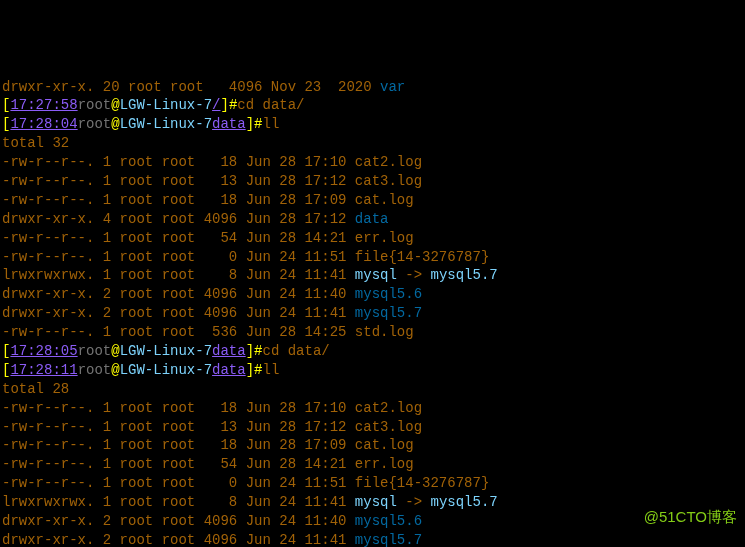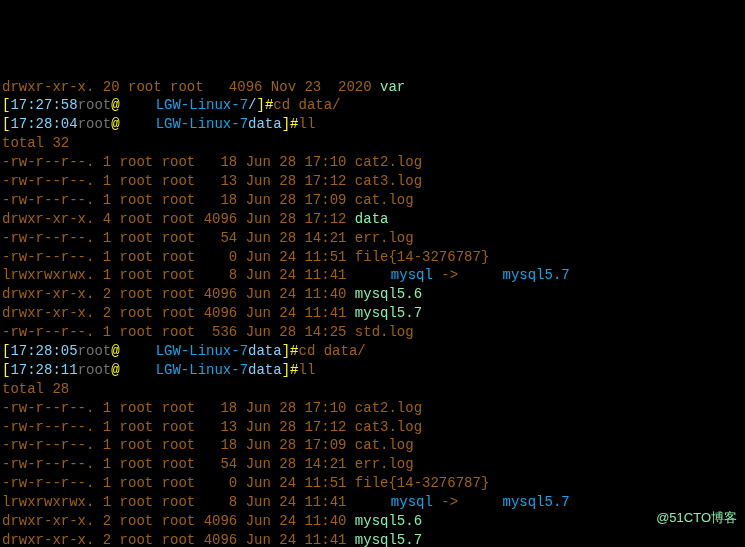--- a/index.html
+++ b/index.html
@@ -11,30 +11,30 @@
       line-height: 1.35;
       padding: 2px;
       width: 745px;
       height: 547px;
       overflow: hidden;
       white-space: pre;
     }
     .line { white-space: pre; }
     .yellow { color: #ffff00; }
     .red { color: #737373; }
-    .green { color: #7dd3fc; }
-    .cyan { color: #0ea5e9; padding-left: 36px; }
-    .blue { color: #86efac; }
+    .green { color: #8b5cf6; text-decoration: underline; }
+    .cyan { color: #7dd3fc; }
+    .blue { color: #0369a1; }
     .white { color: #a16207; }
     .watermark {
       position: absolute;
       right: 8px;
       bottom: 20px;
-      color: #86efac;
-      font-size: 13px;
+      color: #84cc16;
+      font-size: 15px;
       font-family: sans-serif;
     }
     #terminal { position: relative; }
   </style>
 </head>
 <body>
 
 
 
 <div id="terminal"><div class="line"><span class="white">drwxr-xr-x. 20 root root   4096 Nov 23  2020 </span><span class="blue">var</span></div><div class="line"><span class="yellow">[</span><span class="green">17:27:58</span><span class="red">root</span><span class="yellow">@</span><span class="cyan">LGW-Linux-7</span><span class="green">/</span><span class="yellow">]</span><span class="yellow">#</span><span class="white">cd data/</span></div><div class="line"><span class="yellow">[</span><span class="green">17:28:04</span><span class="red">root</span><span class="yellow">@</span><span class="cyan">LGW-Linux-7</span><span class="green">data</span><span class="yellow">]</span><span class="yellow">#</span><span class="white">ll</span></div><div class="line white">total 32</div><div class="line"><span class="white">-rw-r--r--. 1 root root   18 Jun 28 17:10 </span><span class="white">cat2.log</span></div><div class="line"><span class="white">-rw-r--r--. 1 root root   13 Jun 28 17:12 </span><span class="white">cat3.log</span></div><div class="line"><span class="white">-rw-r--r--. 1 root root   18 Jun 28 17:09 </span><span class="white">cat.log</span></div><div class="line"><span class="white">drwxr-xr-x. 4 root root 4096 Jun 28 17:12 </span><span class="blue">data</span></div><div class="line"><span class="white">-rw-r--r--. 1 root root   54 Jun 28 14:21 </span><span class="white">err.log</span></div><div class="line"><span class="white">-rw-r--r--. 1 root root    0 Jun 24 11:51 </span><span class="white">file{14-3276787}</span></div><div class="line"><span class="white">lrwxrwxrwx. 1 root root    8 Jun 24 11:41 </span><span class="cyan">mysql</span><span class="white"> -&gt; </span><span class="cyan">mysql5.7</span></div><div class="line"><span class="white">drwxr-xr-x. 2 root root 4096 Jun 24 11:40 </span><span class="blue">mysql5.6</span></div><div class="line"><span class="white">drwxr-xr-x. 2 root root 4096 Jun 24 11:41 </span><span class="blue">mysql5.7</span></div><div class="line"><span class="white">-rw-r--r--. 1 root root  536 Jun 28 14:25 </span><span class="white">std.log</span></div><div class="line"><span class="yellow">[</span><span class="green">17:28:05</span><span class="red">root</span><span class="yellow">@</span><span class="cyan">LGW-Linux-7</span><span class="green">data</span><span class="yellow">]</span><span class="yellow">#</span><span class="white">cd data/</span></div><div class="line"><span class="yellow">[</span><span class="green">17:28:11</span><span class="red">root</span><span class="yellow">@</span><span class="cyan">LGW-Linux-7</span><span class="green">data</span><span class="yellow">]</span><span class="yellow">#</span><span class="white">ll</span></div><div class="line white">total 28</div><div class="line"><span class="white">-rw-r--r--. 1 root root   18 Jun 28 17:10 </span><span class="white">cat2.log</span></div><div class="line"><span class="white">-rw-r--r--. 1 root root   13 Jun 28 17:12 </span><span class="white">cat3.log</span></div><div class="line"><span class="white">-rw-r--r--. 1 root root   18 Jun 28 17:09 </span><span class="white">cat.log</span></div><div class="line"><span class="white">-rw-r--r--. 1 root root   54 Jun 28 14:21 </span><span class="white">err.log</span></div><div class="line"><span class="white">-rw-r--r--. 1 root root    0 Jun 24 11:51 </span><span class="white">file{14-3276787}</span></div><div class="line"><span class="white">lrwxrwxrwx. 1 root root    8 Jun 24 11:41 </span><span class="cyan">mysql</span><span class="white"> -&gt; </span><span class="cyan">mysql5.7</span></div><div class="line"><span class="white">drwxr-xr-x. 2 root root 4096 Jun 24 11:40 </span><span class="blue">mysql5.6</span></div><div class="line"><span class="white">drwxr-xr-x. 2 root root 4096 Jun 24 11:41 </span><span class="blue">mysql5.7</span></div></div>

